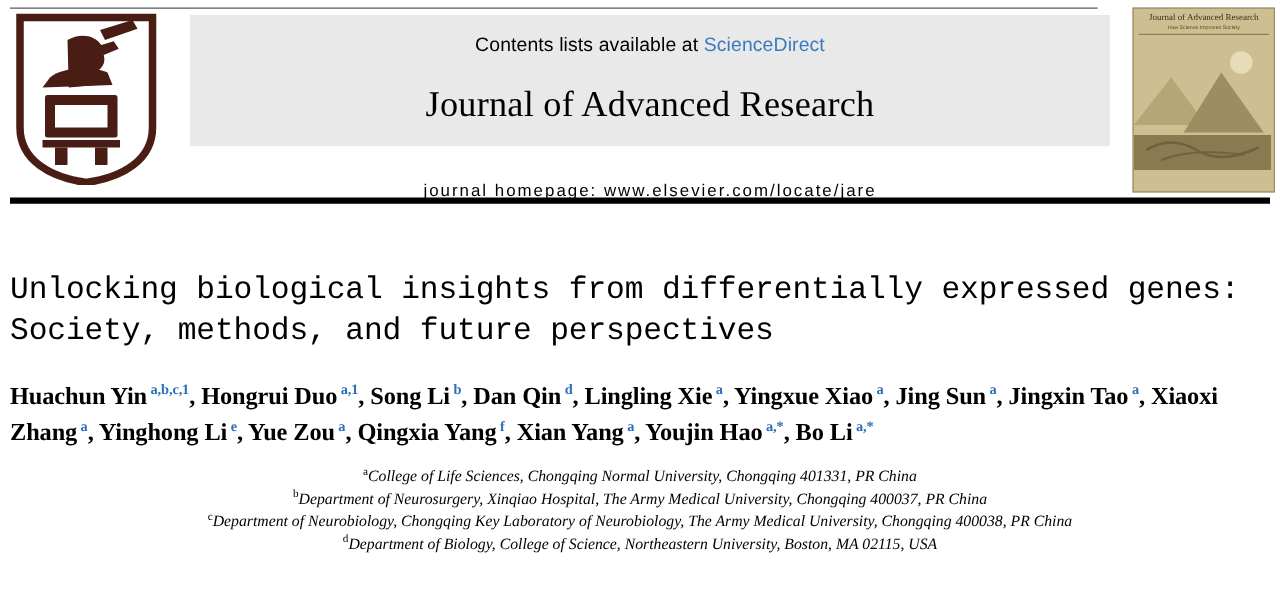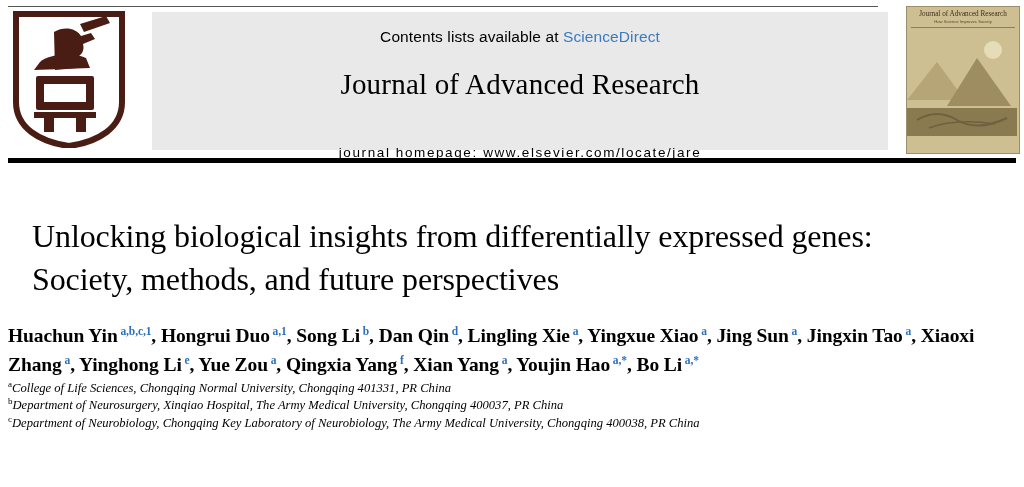--- a/index.html
+++ b/index.html
@@ -39,21 +39,21 @@
     width: 118px;
     height: 138px;
   }
   .logo-box svg { display: block; }
 
   .banner {
     position: absolute;
     left: 152px;
     top: 12px;
     width: 736px;
-    height: 138px;
+    height: 105px;
     background: #e9e9e9;
     text-align: center;
   }
   .banner .contents {
     font-family: "Liberation Sans", sans-serif;
     font-size: 15.5px;
     color: #000;
     margin-top: 16px;
     letter-spacing: 0.1px;
   }
@@ -116,48 +116,48 @@
   }
 
   
   .article {
     position: absolute;
     left: 8px;
     top: 215px;
     width: 1008px;
   }
   .title {
-    font-family: Liberation Serif, serif;
-    font-size: 32px;
+    font-family: Liberation Mono, monospace;
+    font-size: 25px;
     line-height: 1.33;
     letter-spacing: -0.1px;
-    margin-left: 24px;
   }
 
   .authors {
     font-family: "Liberation Serif", serif;
     font-size: 19.5px;
     line-height: 1.5;
     margin-top: 21px;
     letter-spacing: -0.1px;
     font-weight: bold;
   }
   .authors sup {
     font-size: 11.5px;
     vertical-align: super;
     line-height: 0;
   }
   .aff-mark { color: #2e6fbb; }
 
   .affils {
-    margin-top: 0;
+    margin-top: 12px;
     font-family: "Liberation Serif", serif;
     font-style: italic;
     font-size: 12.6px;
     line-height: 1.42;
+    text-align: center;
   }
   .affils .row { white-space: normal; }
   .affils sup {
     font-size: 9px;
     vertical-align: super;
     line-height: 0;
     font-style: normal;
   }
 </style>
 </head>
@@ -218,15 +218,16 @@
     <span>Unlocking biological insights from differentially expressed genes:</span><br>
     <span>Society, methods, and future perspectives</span>
   </div>
 
   <div class="authors"><span>Huachun Yin</span><sup class="aff-mark"> a,b,c,1</sup>, <span>Hongrui Duo</span><sup class="aff-mark"> a,1</sup>, <span>Song Li</span><sup class="aff-mark"> b</sup>, <span>Dan Qin</span><sup class="aff-mark"> d</sup>, <span>Lingling Xie</span><sup class="aff-mark"> a</sup>, <span>Yingxue Xiao</span><sup class="aff-mark"> a</sup>, <span>Jing Sun</span><sup class="aff-mark"> a</sup>, <span>Jingxin Tao</span><sup class="aff-mark"> a</sup>, <span>Xiaoxi Zhang</span><sup class="aff-mark"> a</sup>, <span>Yinghong Li</span><sup class="aff-mark"> e</sup>, <span>Yue Zou</span><sup class="aff-mark"> a</sup>, <span>Qingxia Yang</span><sup class="aff-mark"> f</sup>, <span>Xian Yang</span><sup class="aff-mark"> a</sup>, <span>Youjin Hao</span><sup class="aff-mark"> a,*</sup>, <span>Bo Li</span><sup class="aff-mark"> a,*</sup></div>
 
   <div class="affils">
       <div class="row"><sup>a</sup><span>College of Life Sciences, Chongqing Normal University, Chongqing 401331, PR China</span></div>
       <div class="row"><sup>b</sup><span>Department of Neurosurgery, Xinqiao Hospital, The Army Medical University, Chongqing 400037, PR China</span></div>
       <div class="row"><sup>c</sup><span>Department of Neurobiology, Chongqing Key Laboratory of Neurobiology, The Army Medical University, Chongqing 400038, PR China</span></div>
+      <div class="row"><sup>d</sup><span>Department of Biology, College of Science, Northeastern University, Boston, MA 02115, USA</span></div>
     </div>
 
 </div>
 
 </body></html>

